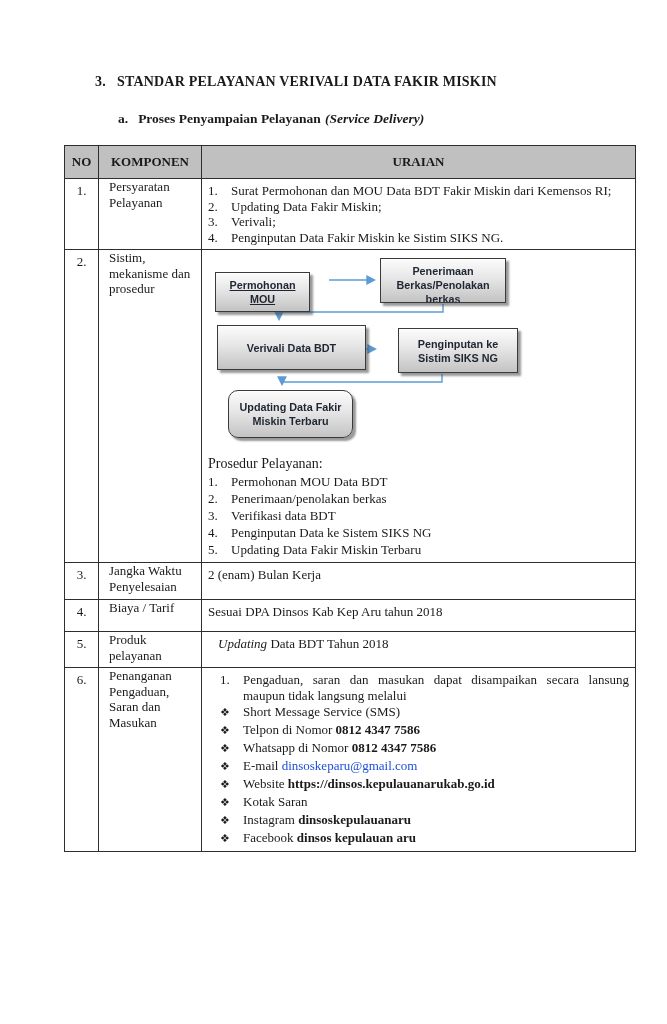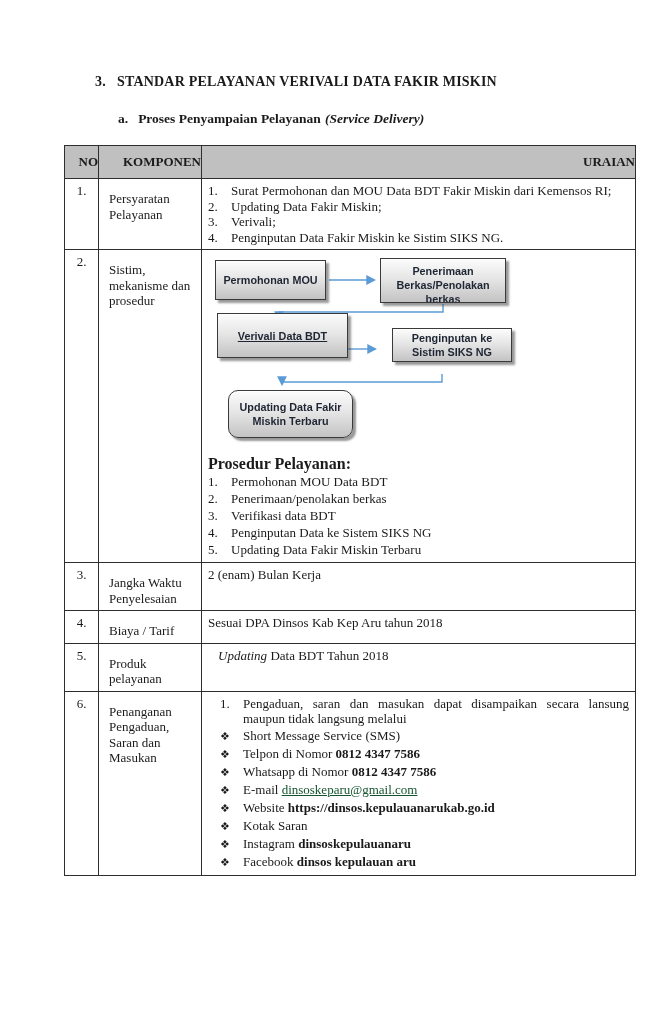--- a/index.html
+++ b/index.html
@@ -17,23 +17,23 @@
   .subheading { position:absolute; left:118px; top:111px; display:flex; gap:10px;
                 font-weight:bold; font-size:13.5px; }
   .subheading .it { font-style:italic; margin-left:4px; }
 
   
   table.main { position:absolute; left:64px; top:145px; width:571px;
                border-collapse:collapse; table-layout:fixed; }
   table.main col.c1{width:34px;} table.main col.c2{width:103px;} table.main col.c3{width:434px;}
   table.main th, table.main td { border:1.5px solid #2e2e2e; vertical-align:top; }
   table.main thead th { background:#c0c0c0; height:33px; vertical-align:middle;
-                        font-size:13px; font-weight:bold; text-align:right; }
+                        font-size:13px; font-weight:bold; text-align:center; }
   td.no { text-align:center; padding-top:4px; font-size:13px; }
-  td.komp { padding:12px 4px 4px 10px; line-height:15.5px; }
+  td.komp { padding:0 4px 4px 10px; line-height:15.5px; }
   td.ur { padding:4px 6px 4px 6px; line-height:15px; }
 
   .h-r1{height:62px} .h-r2{height:303px} .h-r3{height:37px}
   .h-r4{height:32px} .h-r5{height:33px} .h-r6{height:155px}
 
   
   .li { display:flex; line-height:15.5px; }
   .li .num { flex:none; width:23px; }
   .li .txt { flex:1; }
 
@@ -43,37 +43,37 @@
     position:absolute;
     background:linear-gradient(180deg,#fcfcfc 0%,#e6e6e6 45%,#c3c3c3 100%);
     border:1.5px solid #3a3a3a;
     box-shadow:3px 3px 2px rgba(70,70,70,.55), inset 0 1px 0 #ffffff;
     font-family:"Liberation Sans", sans-serif; font-weight:bold;
     font-size:10.8px; color:#1e2533; text-align:center;
     display:flex; flex-direction:column; justify-content:center;
     line-height:14px;
   }
   .fbox.clip { justify-content:flex-start; padding-top:5px; overflow:hidden; }
-  .b1 { left:7px;   top:6px;   width:111px; height:40px; }
+  .b1 { left:7px;   top:18px;   width:95px; height:40px;text-decoration:underline; }
   .b2 { left:172px; top:4px;   width:126px; height:45px; }
-  .b3 { left:9px;   top:59px;  width:131px; height:45px;text-decoration:underline; }
-  .b4 { left:184px; top:74px;  width:120px; height:34px; }
+  .b3 { left:9px;   top:71px;  width:149px; height:45px; }
+  .b4 { left:190px; top:74px;  width:120px; height:45px; }
   .b5 { left:20px;  top:136px; width:125px; height:48px;border-radius:10px; }
   .connectors { position:absolute; left:0; top:0; }
 
-  .proc-head { font-weight:bold; margin:8px 0 2px 0; font-size:16px; }
+  .proc-head { font-weight:normal; margin:8px 0 2px 0; font-size:14px; }
   .proc .li { line-height:17px; }
 
   
   .r6wrap { padding-left:12px; }
   .r6wrap .li.justify .txt { text-align:justify; }
   .bullet-item { display:flex; line-height:17px; }
   .bullet-item .glyph { flex:none; width:23px; font-size:11px; padding-top:1px; }
   .b { font-weight:bold; }
-  a.link { color:#14532d; text-decoration:underline; cursor:pointer; }
+  a.link { color:#1d4ed8; cursor:pointer; }
   .it-word { font-style:italic;margin-left:10px; }
 </style>
 </head>
 <body>
 
 <div class="page">
 
   <div class="heading">
     <span>3.</span>
     <span>STANDAR PELAYANAN VERIVALI DATA FAKIR MISKIN</span>

